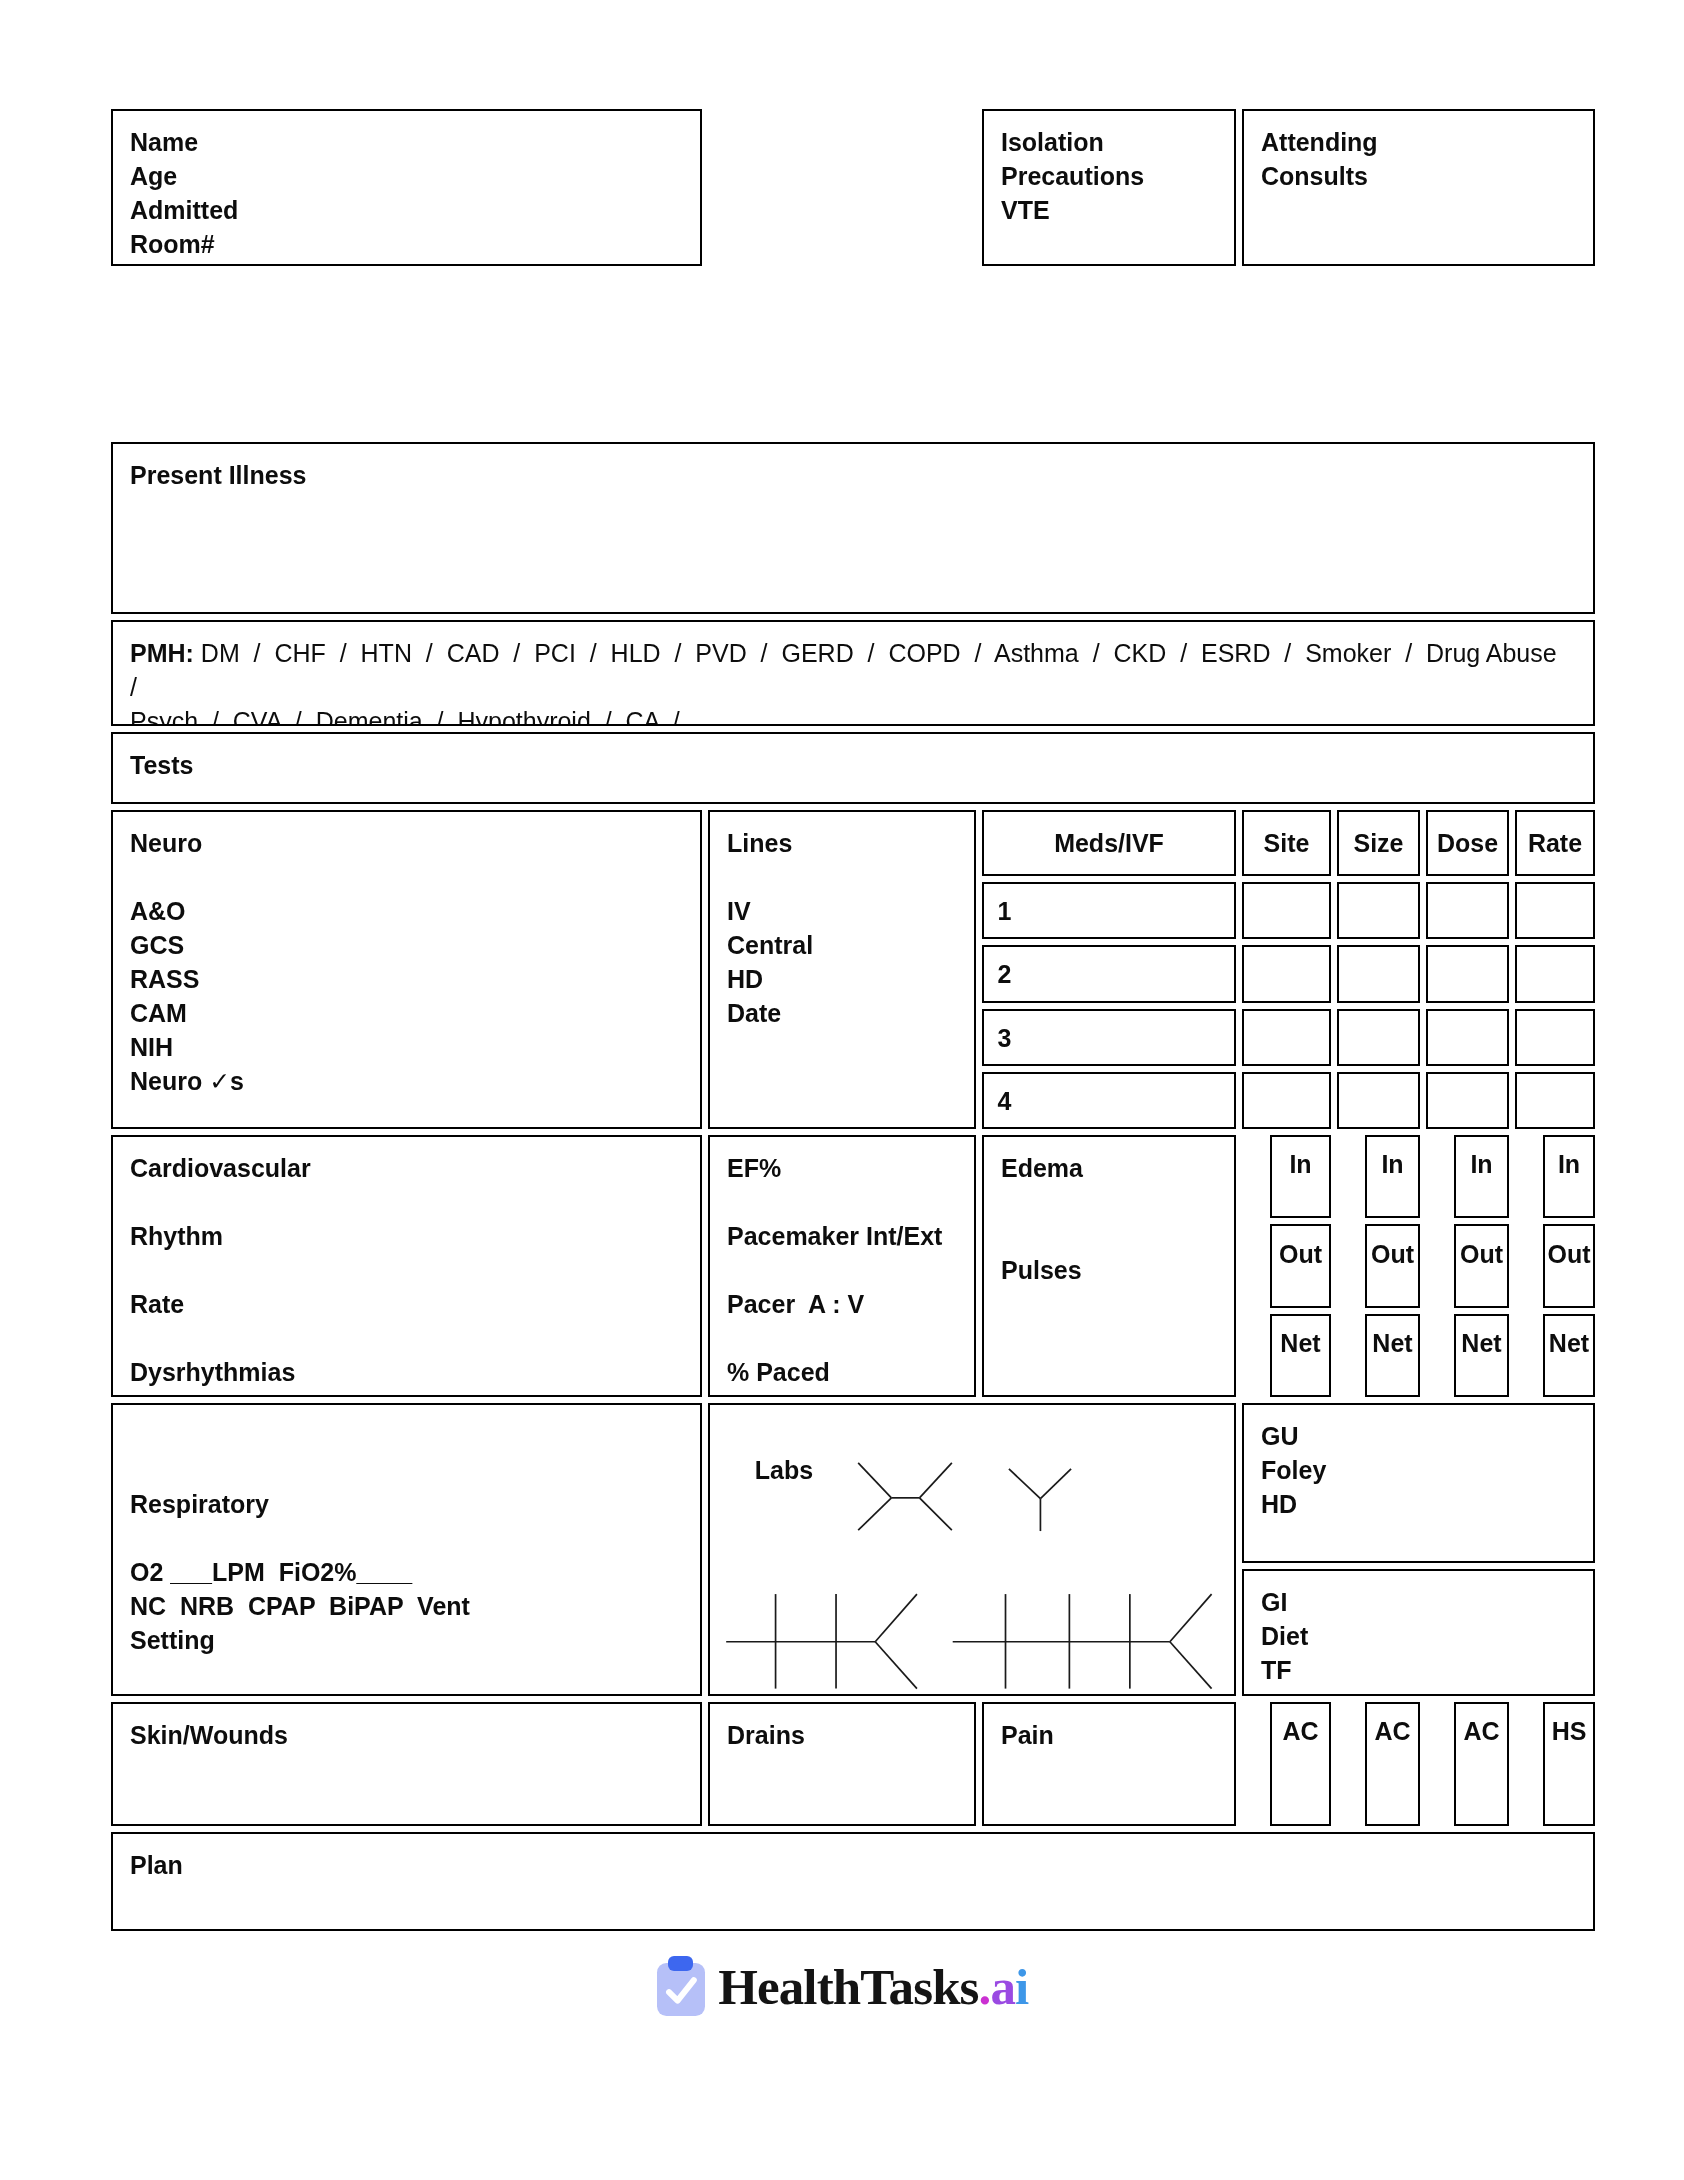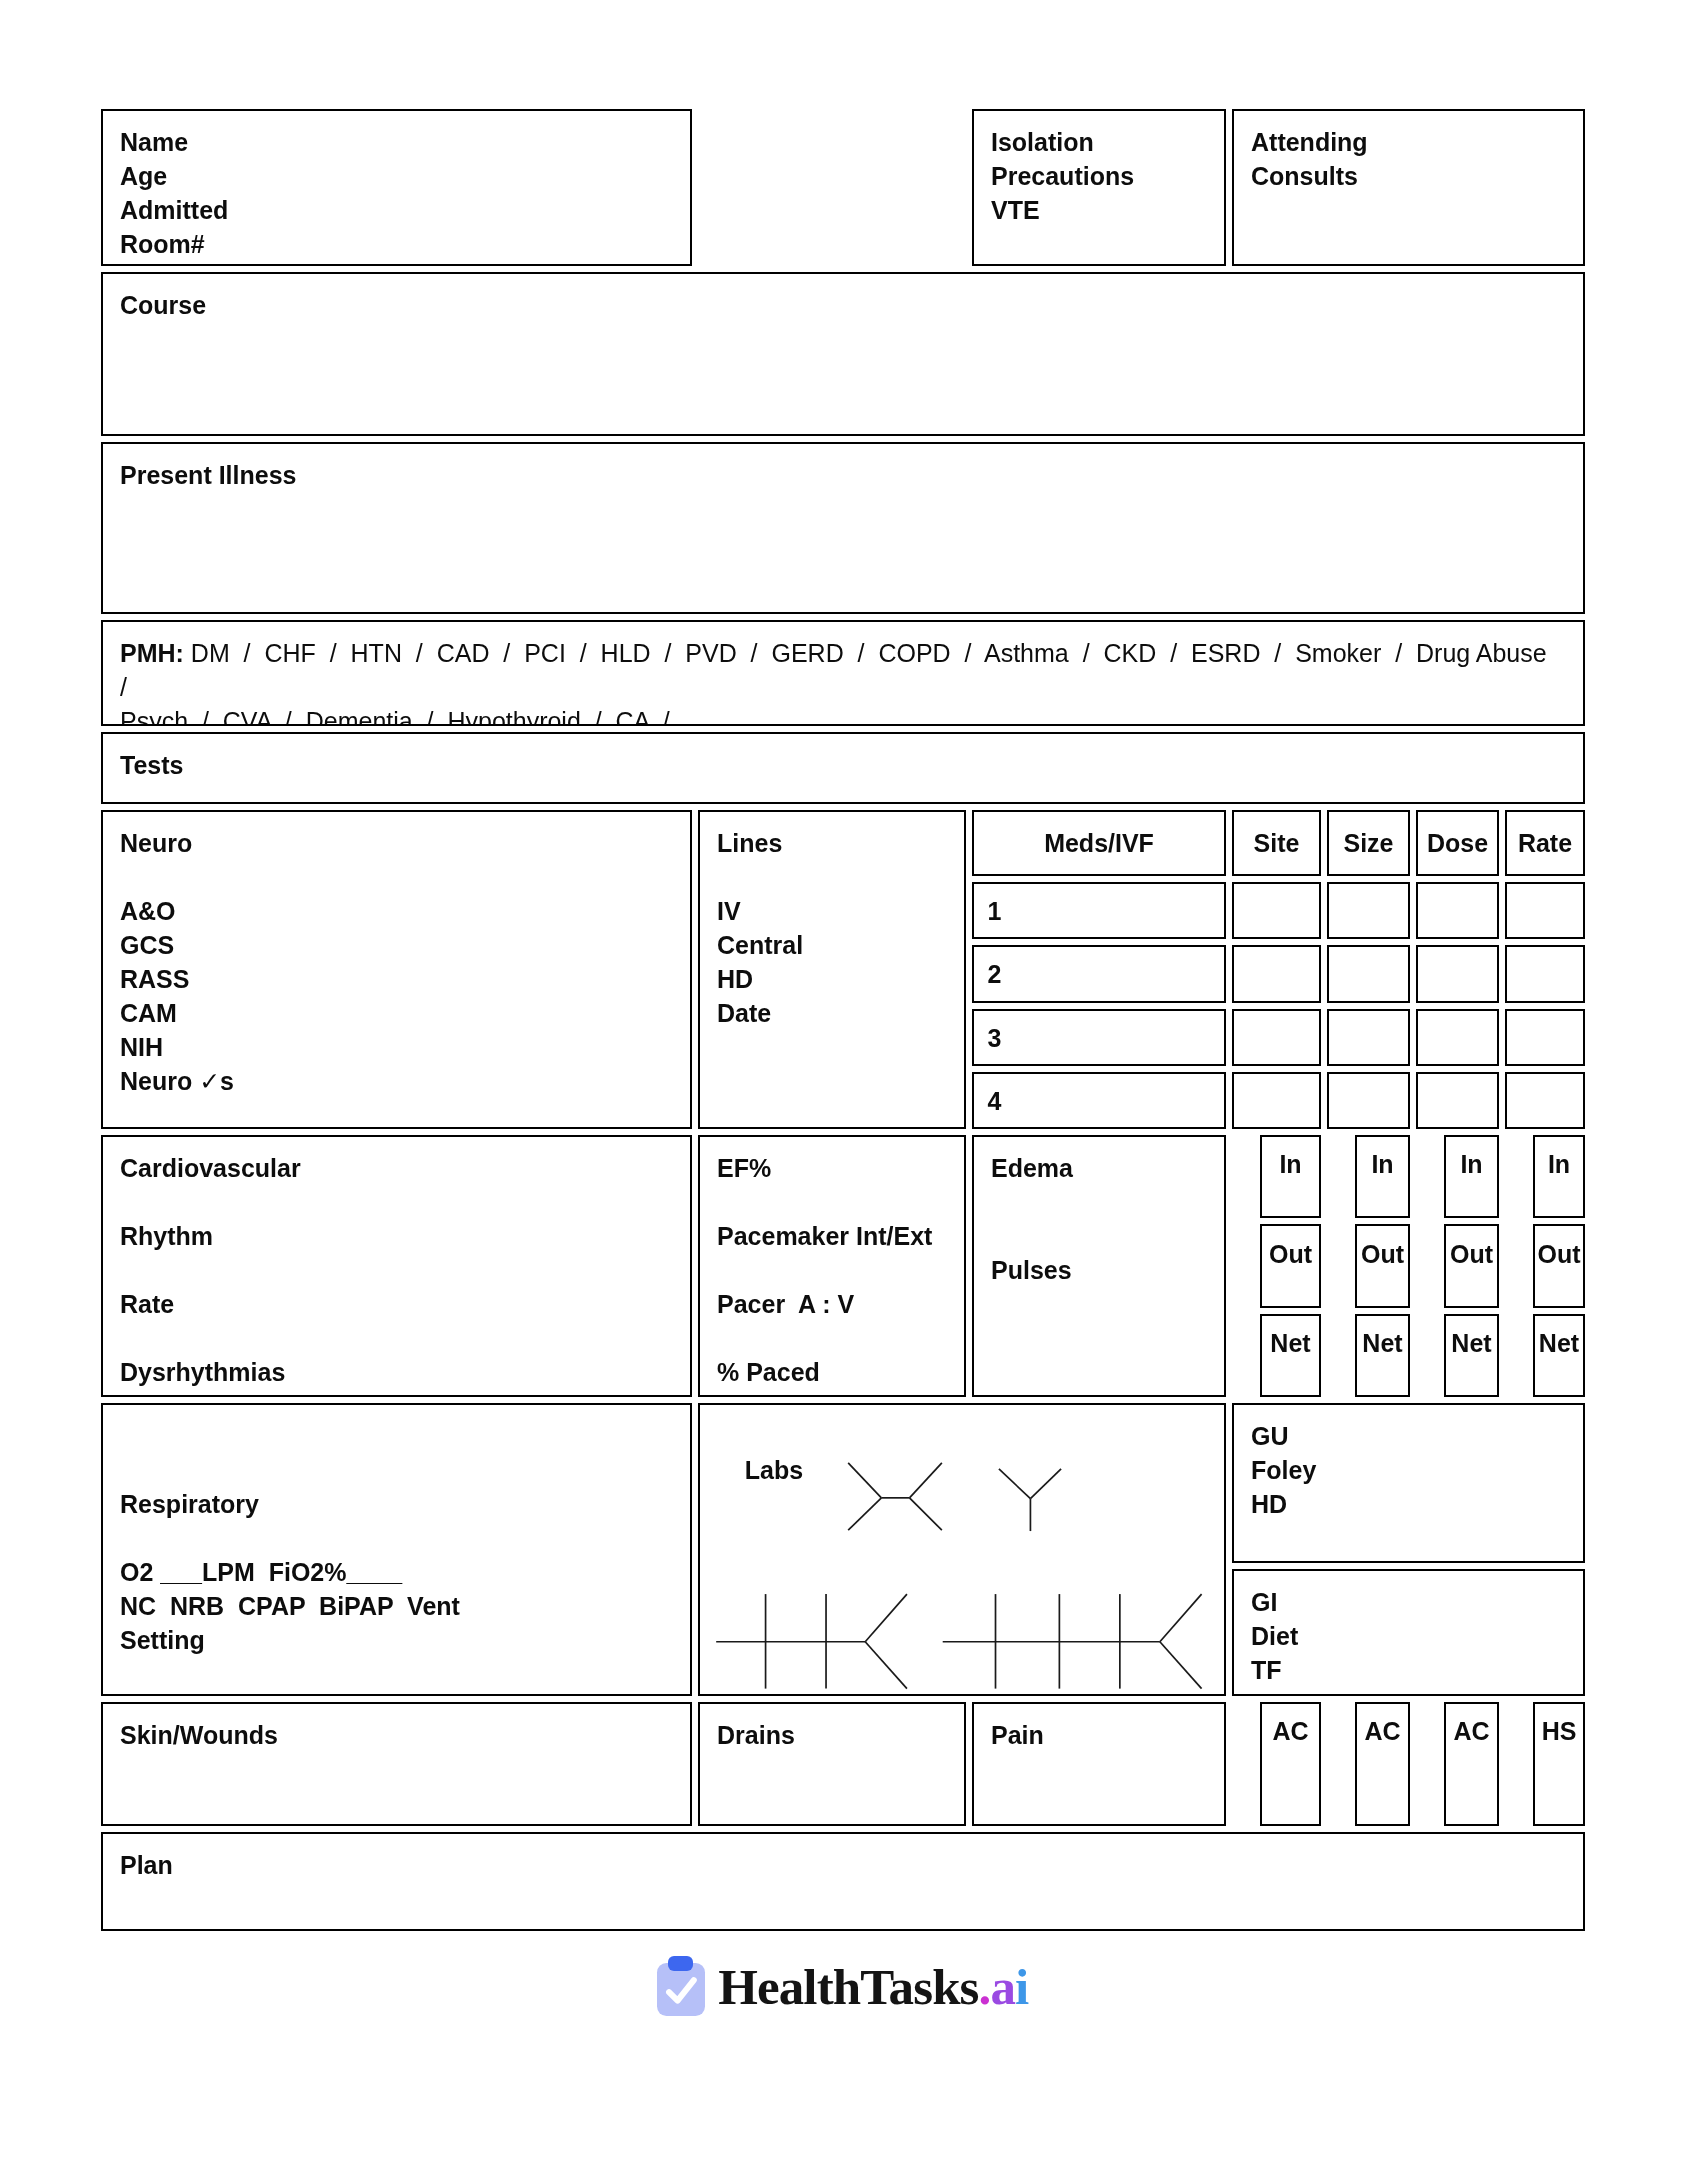--- a/index.html
+++ b/index.html
@@ -2,21 +2,21 @@
 <html style="font-size:13.6px"><head>
 <meta charset="utf-8">
 <style>
   html,body{margin:0;padding:0;}
   body{
     width:1685px;height:2181px;position:relative;background:#ffffff;
     font-family:"Liberation Sans","DejaVu Sans",sans-serif;color:#0d0d0d;
     overflow:hidden;
   }
   .tbl{
-    position:absolute;left:101px;top:109px;
+    position:absolute;left:111px;top:109px;
     display:grid;
     grid-template-columns:591px 268px 254px 89px 83px 83px 80px;
     grid-template-rows:157px 164px 172px 106px 72px 319px 262px 293px 124px 99px;
     gap:6px;
   }
   .cell{
     border:2.6px solid #000000;background:#ffffff;
     font-size:25px;font-weight:700;line-height:34px;
     padding:13.6px 17px;white-space:pre-wrap;overflow:hidden;
     box-sizing:border-box;
@@ -50,21 +50,20 @@
   <div class="cell" style="grid-area:1/1/2/2">Name
 Age
 Admitted
 Room#</div>
   <div class="cell" style="grid-area:1/3/2/4">Isolation
 Precautions
 VTE</div>
   <div class="cell" style="grid-area:1/4/2/8">Attending
 Consults</div>
 
-  <div class="cell" style="grid-area:2/1/3/8">Course</div>
 
   <div class="cell" style="grid-area:3/1/4/8">Present Illness</div>
 
   <div class="cell" style="grid-area:4/1/5/8"><span>PMH:</span><span class="reg"> DM  /  CHF  /  HTN  /  CAD  /  PCI  /  HLD  /  PVD  /  GERD  /  COPD  /  Asthma  /  CKD  /  ESRD  /  Smoker  /  Drug Abuse  /
 Psych  /  CVA  /  Dementia  /  Hypothyroid  /  CA  /</span></div>
 
   <div class="cell" style="grid-area:5/1/6/8">Tests</div>
 
   <div class="cell" style="grid-area:6/1/7/2">Neuro
 

